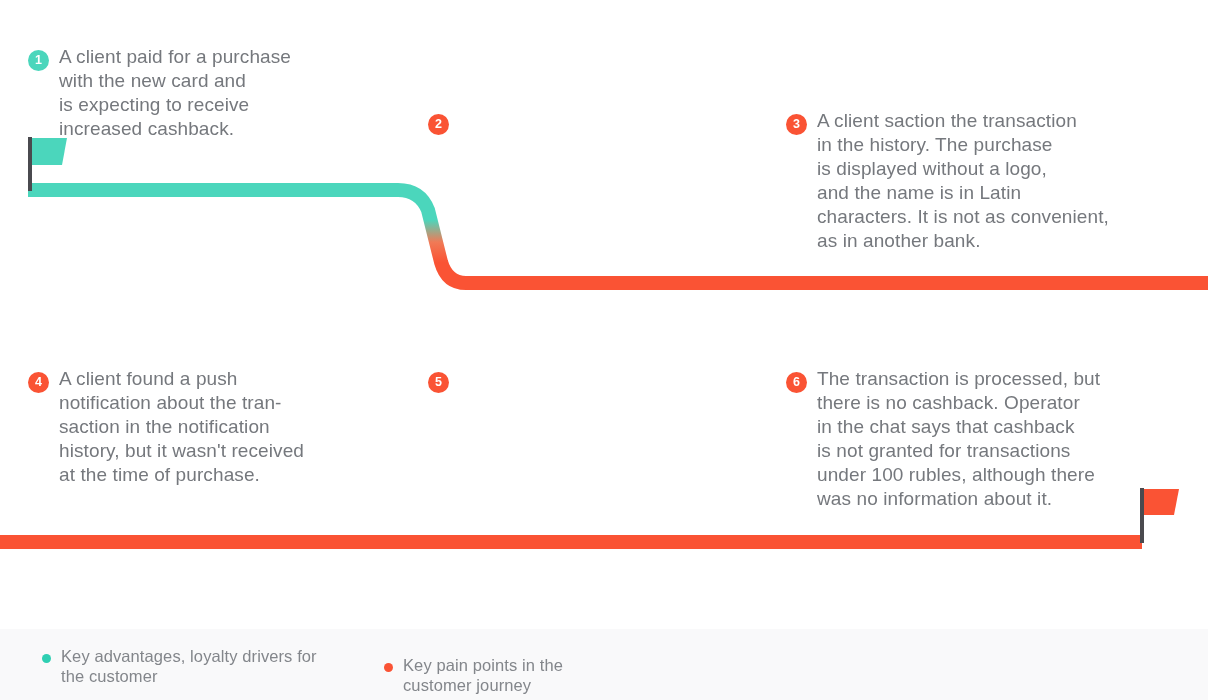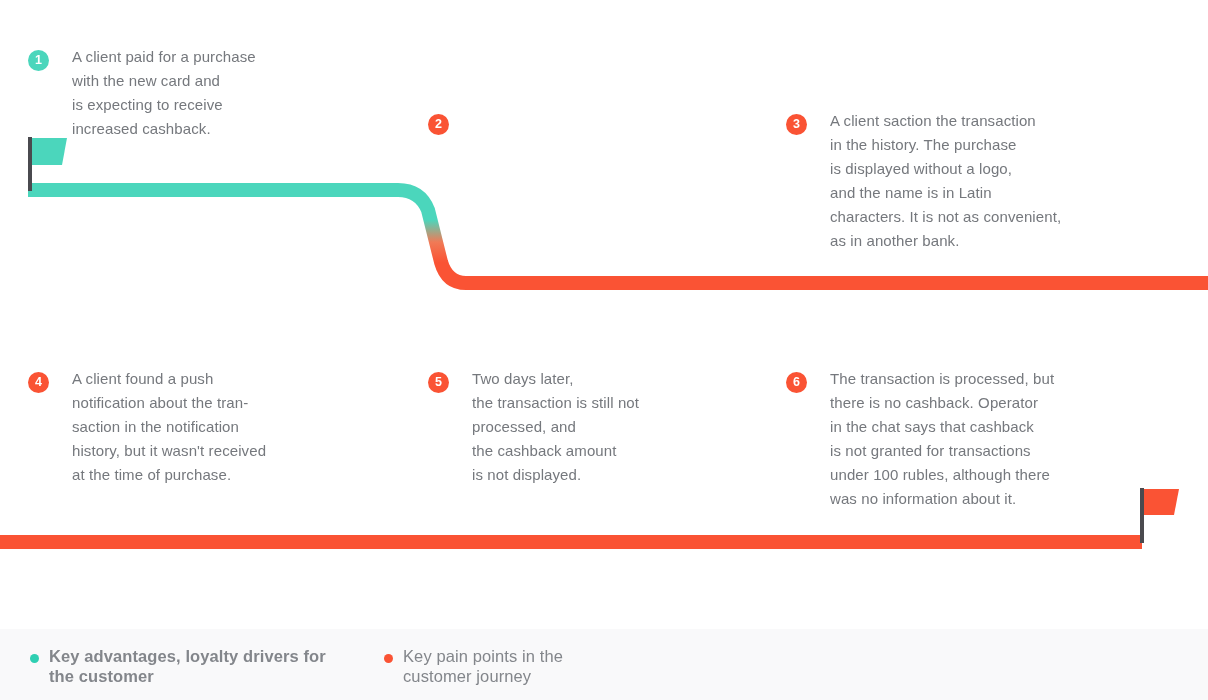--- a/index.html
+++ b/index.html
@@ -45,23 +45,23 @@
     font-size: 12.5px;
     font-weight: bold;
     line-height: 21px;
     text-align: center;
     margin-top: 5px;
     letter-spacing: 0;
   }
   .step-badge.teal { background: #4bd6bc; }
   .step-badge.orange { background: #fa5334; }
   .step-text {
-    margin-left: 23px;
+    margin-left: 10px;
     color: #75787d;
-    font-size: 15px;
+    font-size: 19px;
     line-height: 24px;
     white-space: pre-line;
     letter-spacing: 0.1px;
   }
 
   
   #step-1 { left: 28px;  top: 45px;  width: 380px; }
   #step-2 { left: 428px; top: 109px; width: 380px; }
   #step-3 { left: 786px; top: 109px; width: 400px; }
   
@@ -77,22 +77,22 @@
     width: 1208px;
     height: 71px;
     background: #f9f9fa;
   }
   .legend-item {
     position: absolute;
     display: flex;
     align-items: flex-start;
     top: 17px;
   }
-  #legend-item-advantages { left: 30px; font-weight: bold; }
-  #legend-item-painpoints { left: 384px; }
+  #legend-item-advantages { left: 42px; }
+  #legend-item-painpoints { left: 384px; margin-top: 9px; }
   .legend-dot {
     flex: 0 0 auto;
     width: 9px;
     height: 9px;
     border-radius: 50%;
     margin-top: 8px;
   }
   .legend-dot.teal { background: #2fcfb2; }
   .legend-dot.orange { background: #fa5334; }
   .legend-label {
@@ -165,25 +165,20 @@
     <div class="step-badge orange">4</div>
     <div class="step-text">A client found a push
 notification about the tran-
 saction in the notification
 history, but it wasn't received
 at the time of purchase.</div>
   </div>
 
   <div class="step" id="step-5">
     <div class="step-badge orange">5</div>
-    <div class="step-text">Two days later,
-the transaction is still not
-processed, and
-the cashback amount
-is not displayed.</div>
   </div>
 
   <div class="step" id="step-6">
     <div class="step-badge orange">6</div>
     <div class="step-text">The transaction is processed, but
 there is no cashback. Operator
 in the chat says that cashback
 is not granted for transactions
 under 100 rubles, although there
 was no information about it.</div>

